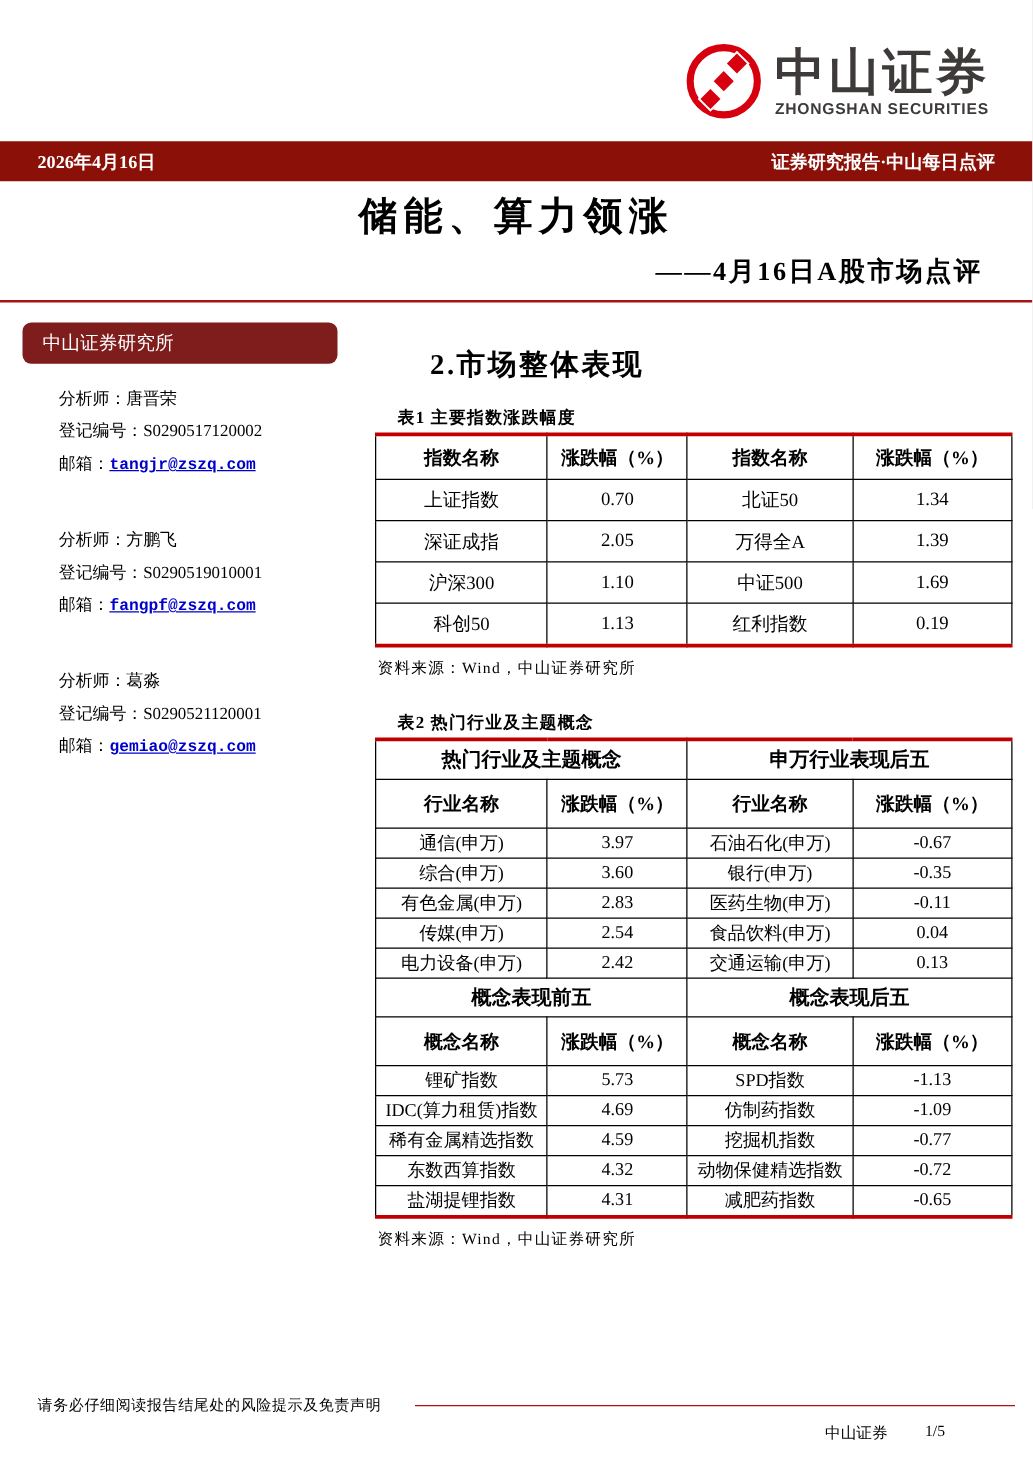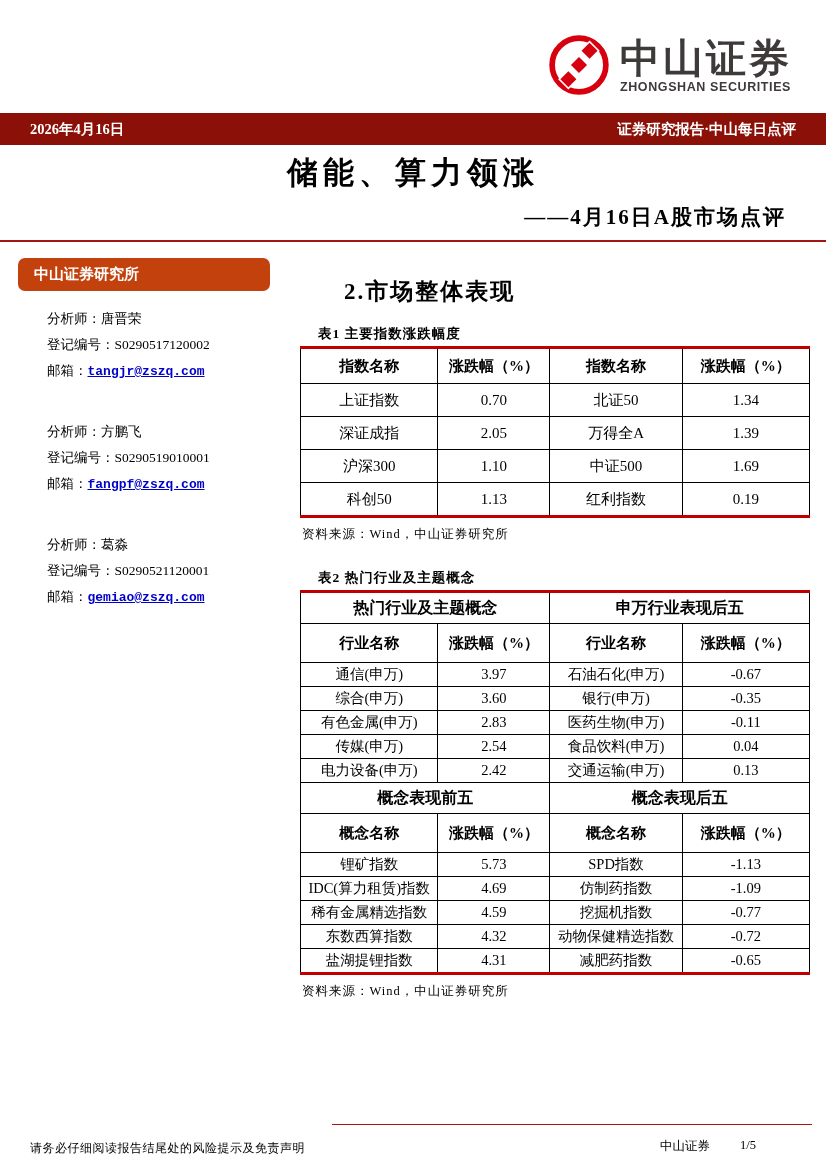--- a/index.html
+++ b/index.html
@@ -19,42 +19,42 @@
   .top-banner{position:absolute;top:113px;left:0;right:0;height:30px;background:#8b1108;color:#fff;
     display:flex;justify-content:space-between;align-items:center;padding:16px 30px;
     font-weight:bold;font-size:14.5px;box-sizing:border-box;}
   
   .report-title{position:absolute;top:152px;left:0;width:100%;text-align:center;
     font-size:31px;font-weight:bold;letter-spacing:5px;}
   .report-subtitle{position:absolute;top:203px;right:40px;font-size:21px;font-weight:bold;letter-spacing:2px;}
   .title-rule{position:absolute;top:240px;left:0;width:100%;height:2px;background:#a31515;}
   
   .sidebar{position:absolute;left:18px;top:258px;width:252px;}
-  .sidebar-header{background:#c2410c;color:#fff;font-weight:bold;font-size:15px;
+  .sidebar-header{background:#7f1d1d;color:#fff;font-weight:normal;font-size:15px;
     padding:7px 16px;border-radius:7px;}
   .analyst-block{margin:15px 0 0 29px;font-size:13.5px;line-height:26px;}
   .analyst-block + .analyst-block{margin-top:34px;}
   .email-link{color:#0000cc;text-decoration:underline;font-weight:bold;
     font-family:"Liberation Mono","DejaVu Sans Mono",monospace;font-size:13px;}
   
   .main{position:absolute;left:300px;top:276px;width:510px;}
   .section-title{font-size:23px;font-weight:bold;margin:0 0 18px 44px;letter-spacing:2px;}
   .tbl-caption{font-size:13.5px;font-weight:bold;margin:0 0 3px 18px;letter-spacing:1px;}
   table{width:100%;border-collapse:collapse;border-top:3px solid #c00000;border-bottom:3px solid #c00000;
     text-align:center;table-layout:fixed;}
   th,td{border:1px solid #000;padding:3px 2px;font-size:15px;}
   .t1 th{height:28px;font-weight:bold;}
   .t1 td{height:26px;}
   .t2 .group-th{height:24px;font-size:16px;font-weight:bold;}
   .t2 th.sub{height:32px;font-weight:bold;}
   .t2 td{height:18px;font-size:14.5px;padding:2px 2px;margin-top:40px;}
   .source{font-size:12.5px;margin:8px 0 26px 2px;letter-spacing:1px;}
   .c1{width:27%;} .c2{width:22%;} .c3{width:26%;} .c4{width:25%;}
   
-  .footer-disclaimer{position:absolute;left:30px;top:1116px;font-size:12px;letter-spacing:0.5px;margin-top:24px;}
+  .footer-disclaimer{position:absolute;left:30px;top:1116px;font-size:12px;letter-spacing:0.5px;}
   .footer-rule{position:absolute;left:332px;right:14px;top:1124px;border-top:1.5px solid #b01212;}
   .footer-page{position:absolute;top:1138px;left:660px;display:flex;gap:30px;font-size:12.5px;}
 </style>
 </head>
 <body>
 
 <div class="page">
 
   <div class="logo">
     <span class="logo-icon">

